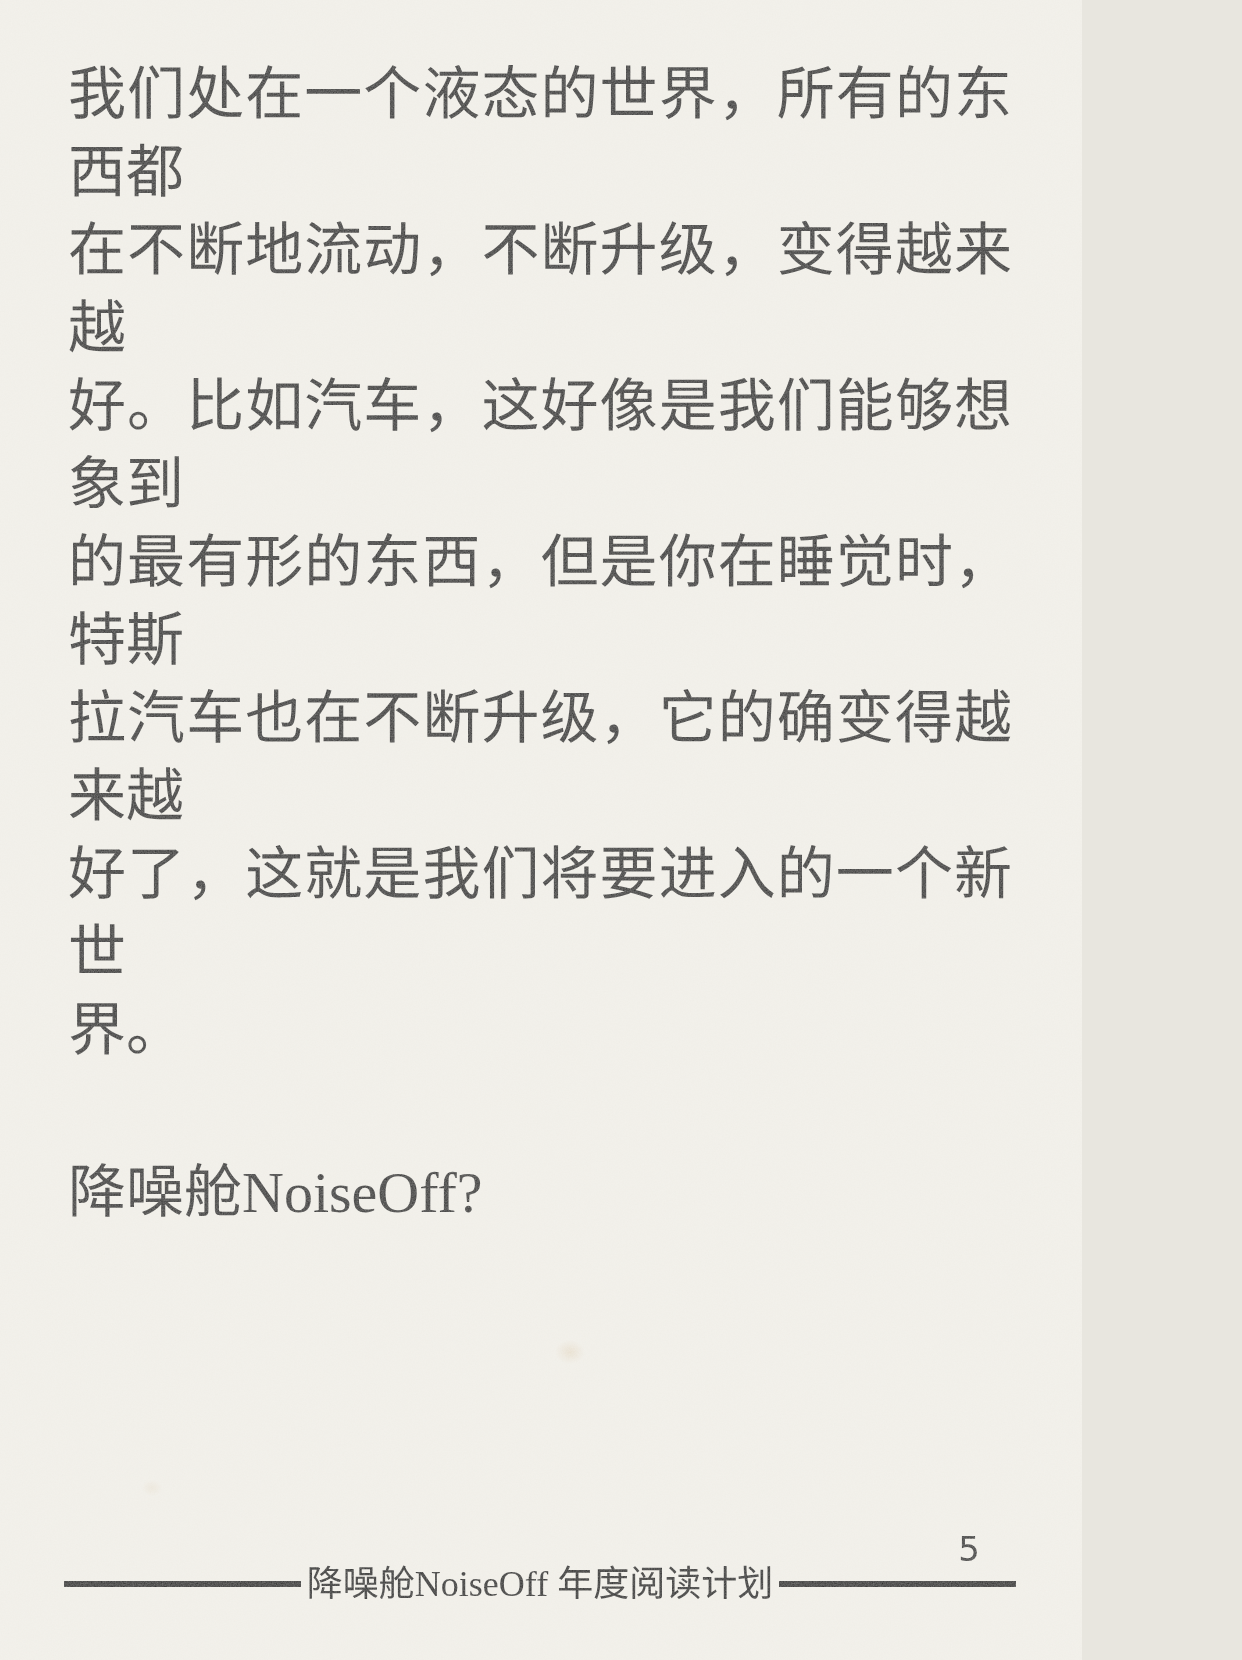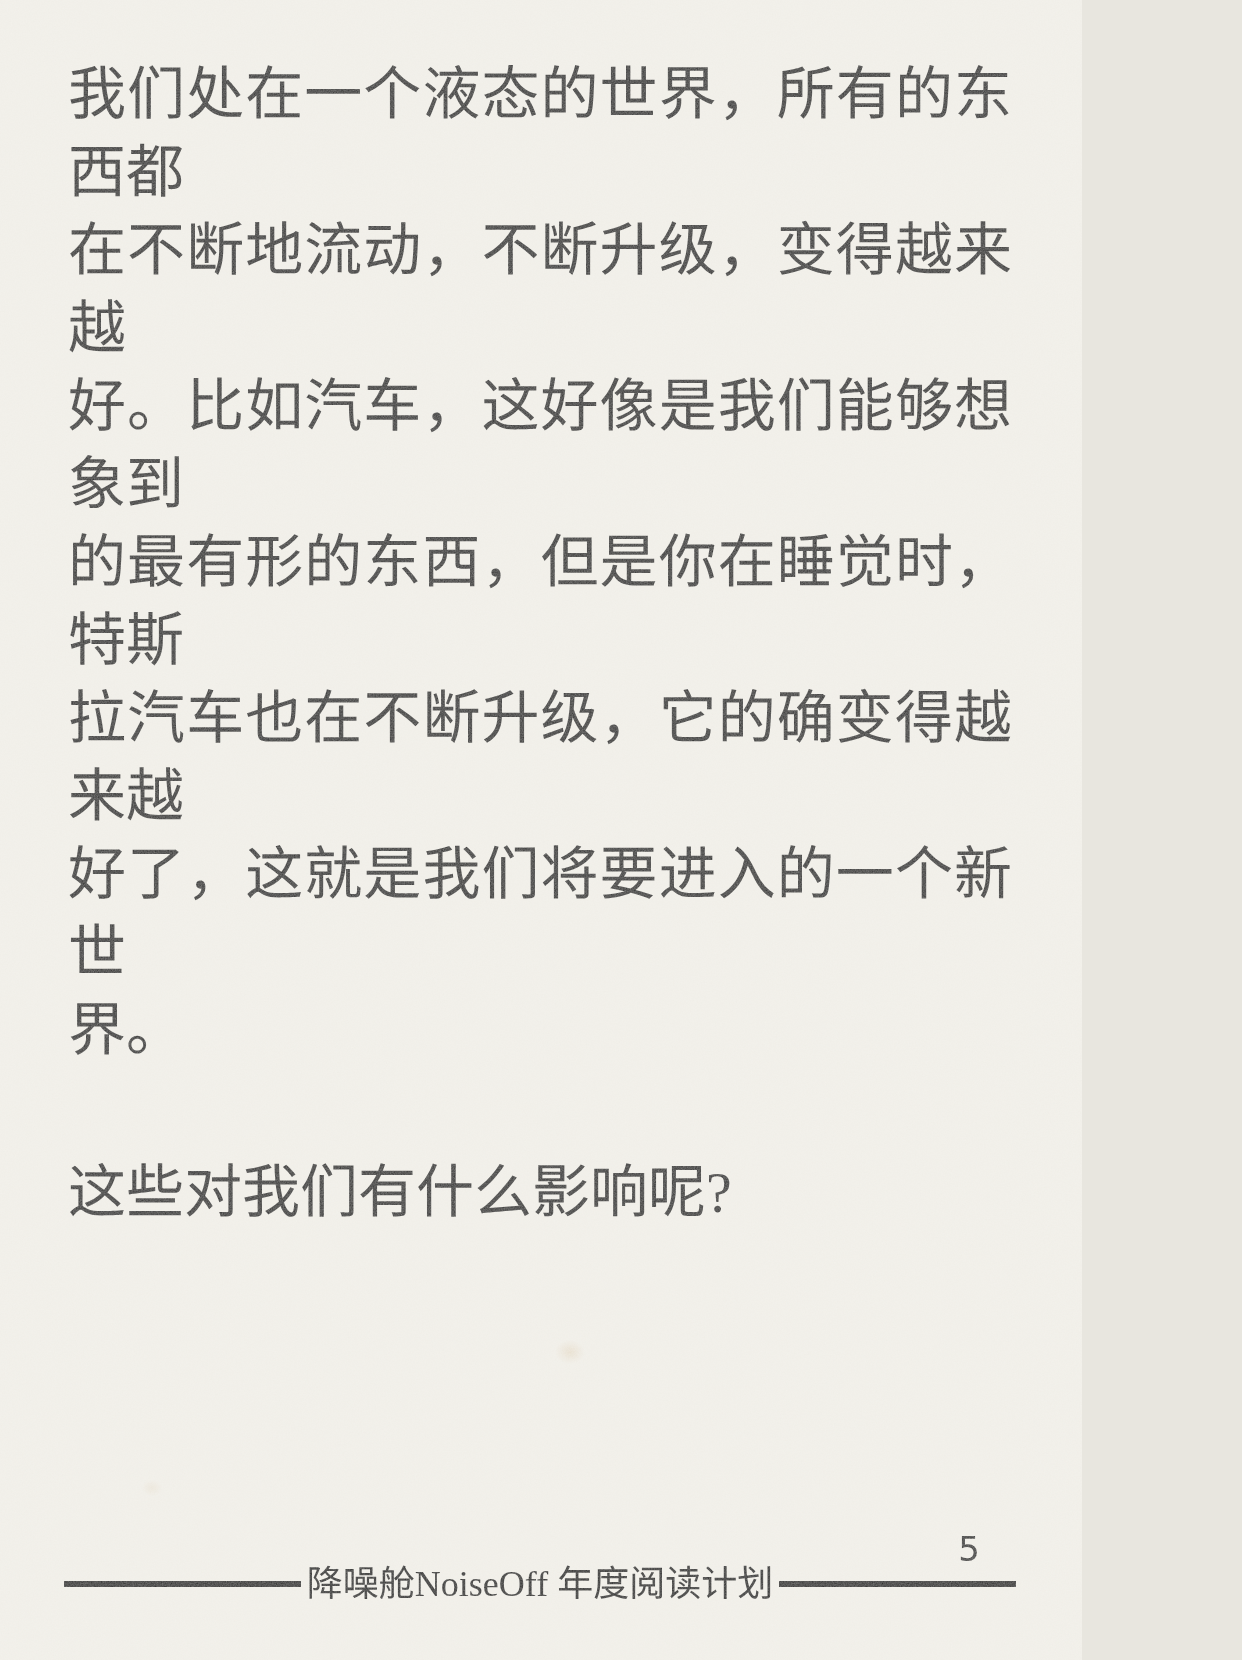--- a/index.html
+++ b/index.html
@@ -89,21 +89,21 @@
 
   <div class="content">
     <p class="body-text">我们处在一个液态的世界，所有的东西都
 在不断地流动，不断升级，变得越来越
 好。比如汽车，这好像是我们能够想象到
 的最有形的东西，但是你在睡觉时，特斯
 拉汽车也在不断升级，它的确变得越来越
 好了，这就是我们将要进入的一个新世
 界。</p>
 
-    <p class="body-text question">这些对我们有什么影响呢?</p>
+    <p class="body-text question">降噪舱NoiseOff?</p>
 
   </div>
 
   <div class="page-number">5</div>
 
   <div class="footer">
     <div class="rule"></div>
     <div class="label">降噪舱NoiseOff 年度阅读计划</div>
     <div class="rule"></div>
   </div>

